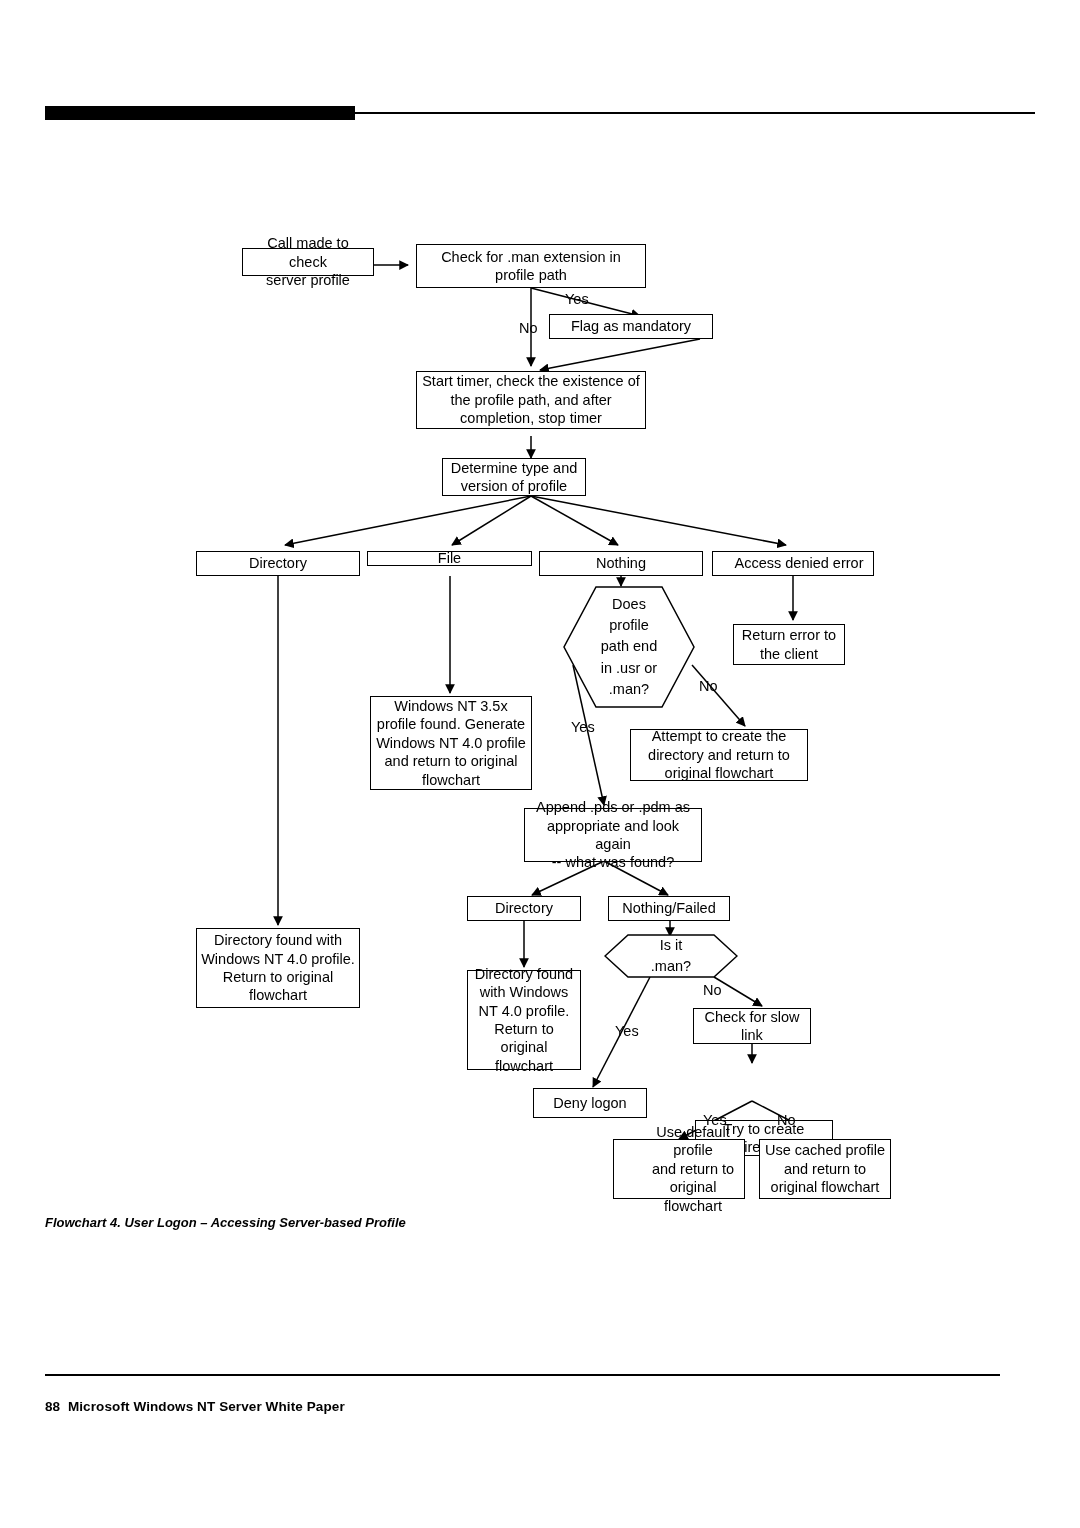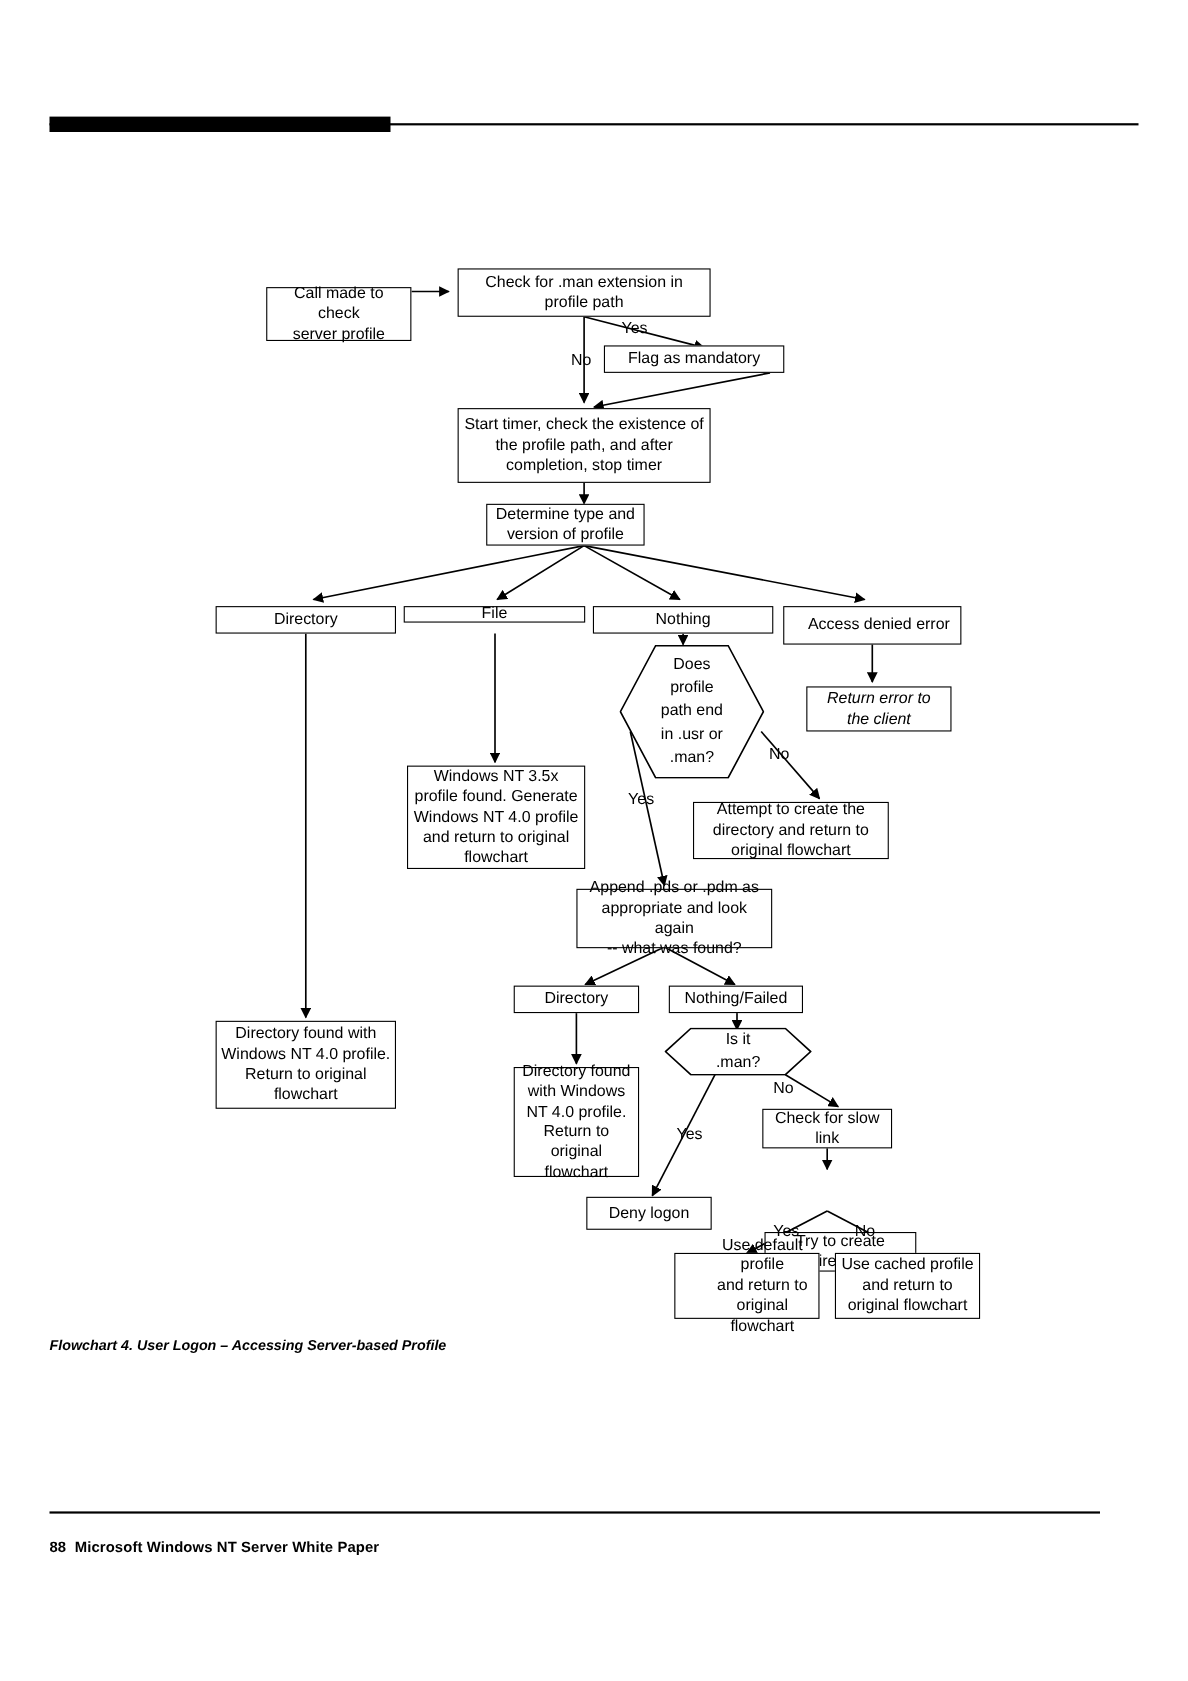--- a/index.html
+++ b/index.html
@@ -182,44 +182,44 @@
       <path d="M 714 977 L 762 1006"></path>
 
       <path d="M 752 1043 L 752 1063"></path>
 
       <path d="M 752 1101 L 679 1139"></path>
 
       <path d="M 752 1101 L 825 1139"></path>
     </g>
   </svg>
 
-  <div class="node" style="left:242px; top:261px; width:132px; height:49px;">Call made to check
+  <div class="node" style="left:242px; top:248px; width:132px; height:28px;">Call made to check
 server profile</div>
 
   <div class="node" style="left:416px; top:244px; width:230px; height:44px;">Check for .man extension in
 profile path</div>
 
   <div class="node" style="left:549px; top:314px; width:164px; height:25px;">Flag as mandatory</div>
 
-  <div class="node" style="left:416px; top:371px; width:230px; height:68px;">Start timer, check the existence of
+  <div class="node" style="left:416px; top:371px; width:230px; height:58px;">Start timer, check the existence of
 the profile path, and after
 completion, stop timer</div>
 
   <div class="node" style="left:442px; top:458px; width:144px; height:38px;">Determine type and
 version of profile</div>
 
   <div class="node" style="left:196px; top:551px; width:164px; height:25px;">Directory</div>
 
   <div class="node" style="left:367px; top:551px; width:165px; height:15px;">File</div>
 
   <div class="node" style="left:539px; top:551px; width:164px; height:25px;text-align:right;">Nothing</div>
 
-  <div class="node" style="left:712px; top:551px; width:162px; height:35px;padding-left:16px;">Access denied error</div>
-
-  <div class="node" style="left:733px; top:624px; width:132px; height:41px;font-style:italic;">Return error to
+  <div class="node" style="left:712px; top:551px; width:162px; height:25px;padding-left:16px;">Access denied error</div>
+
+  <div class="node" style="left:733px; top:624px; width:112px; height:41px;">Return error to
 the client</div>
 
   <div class="hex" style="left:563px; top:586px; width:132px; height:122px;">
     <svg viewBox="0 0 132 122" preserveAspectRatio="none">
       <polygon points="33,1 99,1 131,61 99,121 33,121 1,61" fill="#ffffff" stroke="#000000" stroke-width="1.5"></polygon>
     </svg>
     <span class="hex-label">Does
 profile
 path end
 in .usr or

